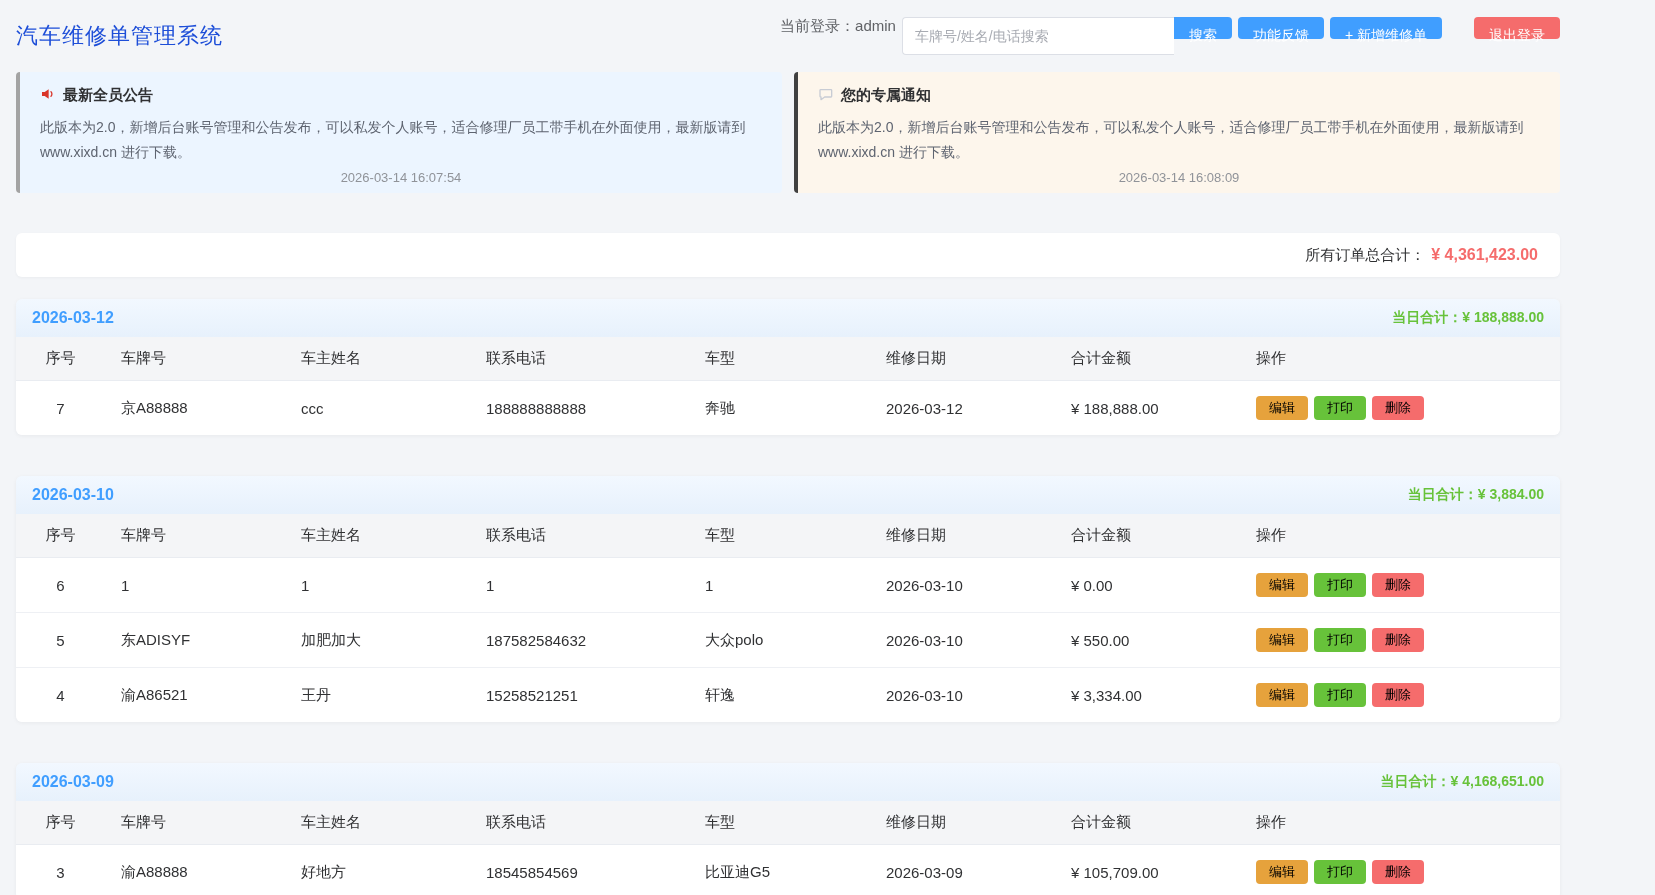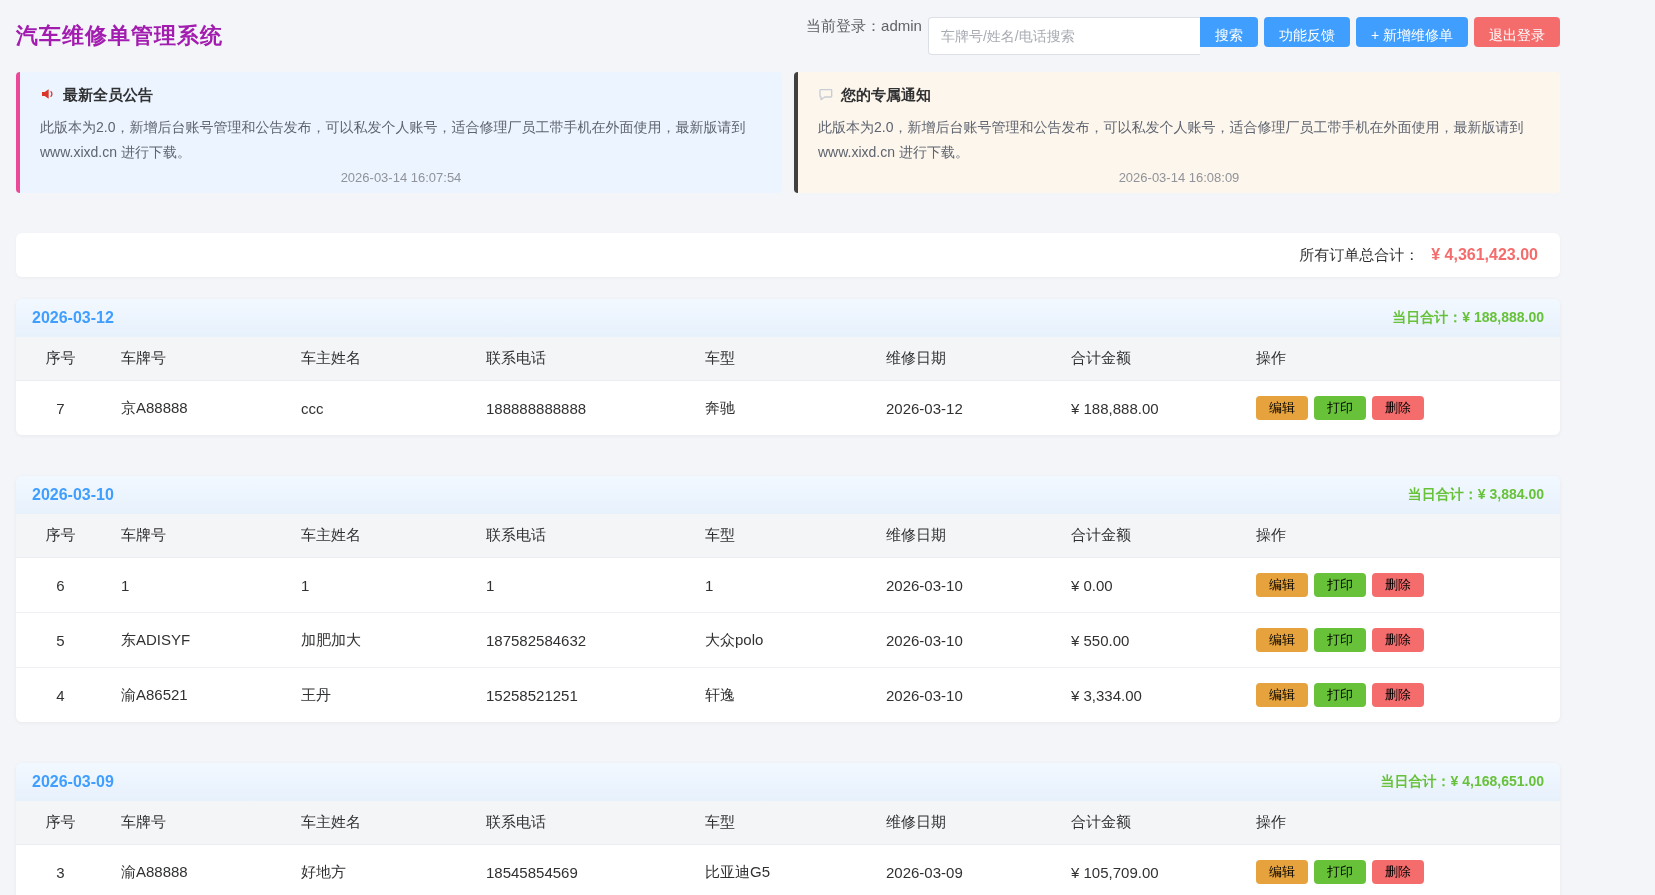--- a/index.html
+++ b/index.html
@@ -6,58 +6,58 @@
   html,body { width:1655px; height:895px; overflow:hidden; }
   body {
     background:#f3f5f8;
     font-family:"Liberation Sans","DejaVu Sans",sans-serif;
     color:#303133;
   }
   .content { width:1544px; margin-left:16px; }
 
   
   .topbar { display:flex; align-items:center; justify-content:space-between; height:72px; }
-  .app-title { font-size:22px; font-weight:bold; color:#a21caf; letter-spacing:1px; }
+  .app-title { font-size:22px; font-weight:normal; color:#1d4ed8; letter-spacing:1px; }
   .topbar-right { display:flex; align-items:flex-start; gap:6px; }
   .login-info { font-size:15px; color:#606266; white-space:nowrap; }
   .search-group { display:flex; }
   .search-input {
     width:272px; height:38px; border:1px solid #dcdfe6; border-right:none;
     border-radius:4px 0 0 4px; padding:0 12px; font-size:14px; color:#303133;
     outline:none; background:#fff; font-family:inherit;
   }
   .search-input::placeholder { color:#a8abb2; }
   .btn {
-    height:30px; border:none; border-radius:4px; color:#fff; font-size:14px;
+    height:22px; border:none; border-radius:4px; color:#fff; font-size:14px;
     padding:10px 15px; cursor:pointer; font-family:inherit; white-space:nowrap;
   }
   .btn-primary { background:#409eff; }
-  .btn-danger  { background:#f56c6c; }
+  .btn-danger  { background:#f56c6c;margin-left:26px; }
   .btn-search  { border-radius:0 4px 4px 0; }
 
   
   .notices { display:flex; gap:12px; }
   .notice {
     flex:1; border-radius:4px; padding:14px 20px 8px 20px; min-height:106px;
     display:flex; flex-direction:column;
   }
-  .notice-announcement { background:#ecf5ff; border-left:4px solid #ec4899; }
+  .notice-announcement { background:#ecf5ff; border-left:4px solid #a3a3a3; }
   .notice-personal     { background:#fdf6ec; border-left:4px solid #404040; }
   .notice-title { display:flex; align-items:center; gap:7px; font-size:15px; font-weight:bold; color:#303133; margin-bottom:10px; }
   .notice-body { font-size:14px; color:#5e6470; line-height:1.75; }
   .notice-time { font-size:13px; color:#909399; text-align:center; margin-top:auto; padding-top:6px; }
 
   
   .summary-card {
     margin-top:40px; background:#fff; border-radius:6px; height:44px;
     display:flex; align-items:center; justify-content:flex-end; padding-right:22px;
     box-shadow:0 1px 3px rgba(0,0,0,.04);
   }
   .summary-label { font-size:15px; color:#303133; }
-  .summary-amount { font-size:16px; font-weight:bold; color:#f56c6c; margin-left:12px; }
+  .summary-amount { font-size:16px; font-weight:bold; color:#f56c6c; margin-left:6px; }
 
   
   .sections { margin-top:22px; }
   .section { border-radius:6px; overflow:hidden; margin-bottom:41px; box-shadow:0 1px 4px rgba(0,0,0,.05); }
   .section-band {
     height:38px; background:linear-gradient(180deg,#f2f8ff,#e7f1fc);
     display:flex; align-items:center; justify-content:space-between; padding:0 16px;
   }
   .section-date { color:#409eff; font-size:16px; font-weight:bold; }
   .section-total { color:#67c23a; font-size:14px; font-weight:bold; }

